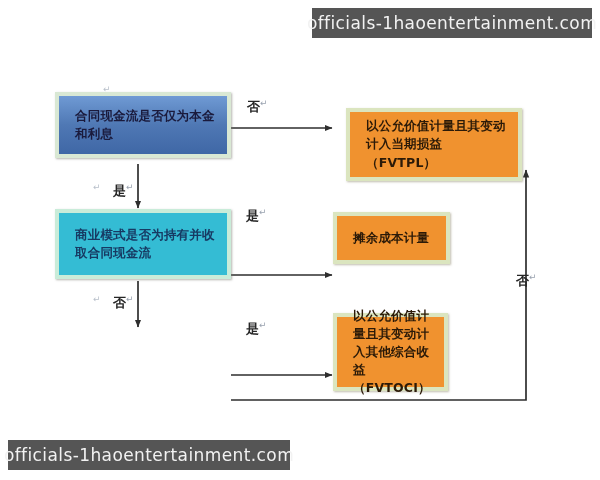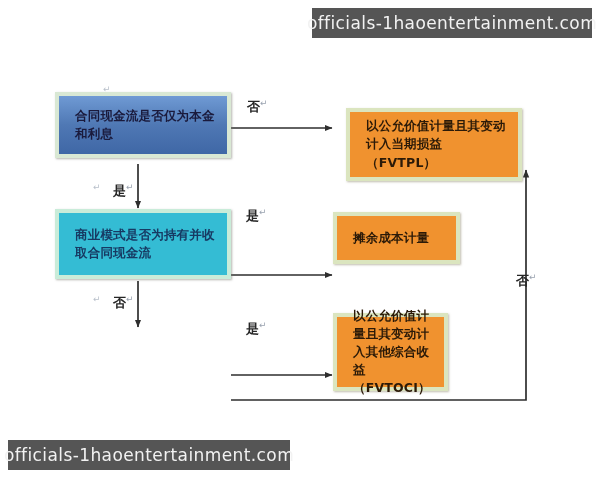--- a/index.html
+++ b/index.html
@@ -155,21 +155,21 @@
 
   <div class="node teal" style="left:55px; top:209px; width:176px; height:70px;">
     <span class="label">商业模式是否为持有并收取合同现金流</span>
   </div>
 
 
   <div class="node orange" style="left:346px; top:96px; width:176px; height:73px;margin-top:12px;">
     <span class="label">以公允价值计量且其变动计入当期损益（FVTPL）</span>
   </div>
 
-  <div class="node orange" style="left:333px; top:212px; width:127px; height:52px;">
+  <div class="node orange" style="left:333px; top:212px; width:117px; height:52px;">
     <span class="label">摊余成本计量</span>
   </div>
 
   <div class="node orange" style="left:333px; top:313px; width:115px; height:78px;">
     <span class="label">以公允价值计量且其变动计入其他综合收益（FVTOCI）</span>
   </div>
 
   <div class="edge-label" style="left:247px; top:98px;">
     <span>否</span><span class="pilcrow">↵</span>
   </div>

